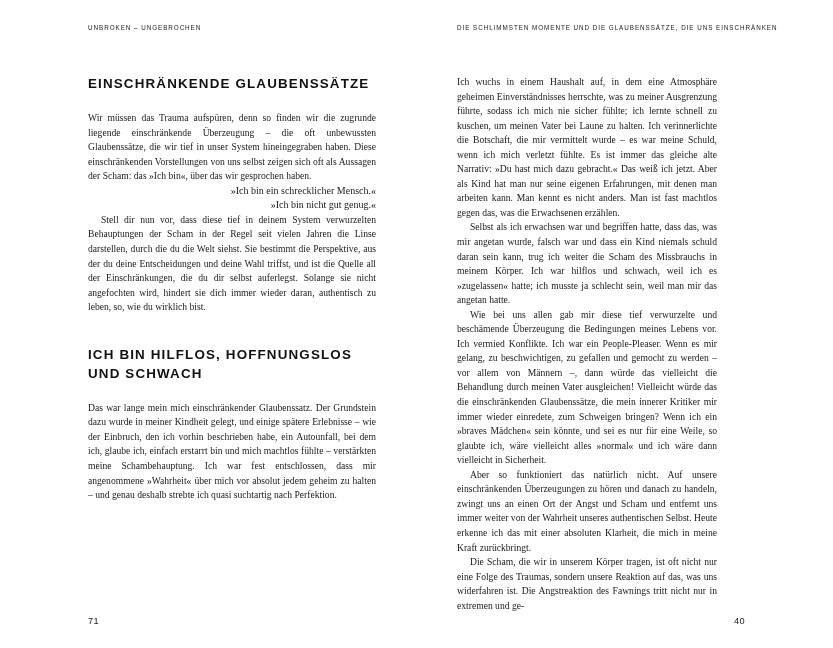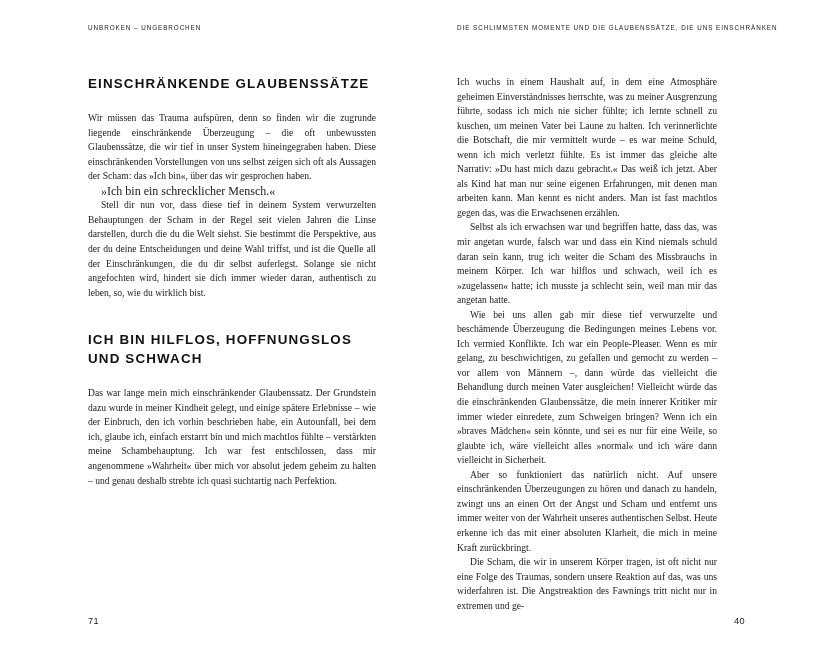--- a/index.html
+++ b/index.html
@@ -77,25 +77,25 @@
     text-align: justify;
     margin: 0;
     hyphens: manual;
     color: #1a1a1a;
   }
   p.body.indent {
     text-indent: 13px;
   }
   p.quote-line {
     font-family: "Liberation Serif", serif;
-    font-size: 12px;
+    font-size: 10px;
     line-height: 14.55px;
     margin: 0;
     text-indent: 13px;
-    text-align: left;
+    text-align: right;
     color: #1a1a1a;
   }
   .quote-block {
     margin: 0;
   }
   .folio {
     position: absolute;
     bottom: 22px;
     font-family: "Liberation Sans", sans-serif;
     font-size: 9.2px;
@@ -112,20 +112,21 @@
 
   <div class="page page-left">
     <div class="running-head running-head-left">UNBROKEN – UNGEBROCHEN</div>
 
     <h1 class="chapter-title">EINSCHRÄNKENDE GLAUBENSSÄTZE</h1>
 
     <p class="body">Wir müssen das Trauma aufspüren, denn so finden wir die zugrunde liegende einschränkende Überzeugung – die oft unbewussten Glaubenssätze, die wir tief in unser System hineingegraben haben. Diese einschränkenden Vorstellungen von uns selbst zeigen sich oft als Aussagen der Scham: das »Ich bin«, über das wir gesprochen haben.</p>
 
     <div class="quote-block">
       <p class="quote-line">»Ich bin ein schrecklicher Mensch.«</p>
+      <p class="quote-line">»Ich bin nicht gut genug.«</p>
     </div>
 
     <p class="body indent">Stell dir nun vor, dass diese tief in deinem System verwurzelten Behauptungen der Scham in der Regel seit vielen Jahren die Linse darstellen, durch die du die Welt siehst. Sie bestimmt die Perspektive, aus der du deine Entscheidungen und deine Wahl triffst, und ist die Quelle all der Einschränkungen, die du dir selbst auferlegst. Solange sie nicht angefochten wird, hindert sie dich immer wieder daran, authentisch zu leben, so, wie du wirklich bist.</p>
 
     <h2 class="section-title">ICH BIN HILFLOS, HOFFNUNGSLOS UND SCHWACH</h2>
 
     <p class="body">Das war lange mein mich einschränkender Glaubenssatz. Der Grundstein dazu wurde in meiner Kindheit gelegt, und einige spätere Erlebnisse – wie der Einbruch, den ich vorhin beschrieben habe, ein Autounfall, bei dem ich, glaube ich, einfach erstarrt bin und mich machtlos fühlte – verstärkten meine Schambehauptung. Ich war fest entschlossen, dass mir angenommene »Wahrheit« über mich vor absolut jedem geheim zu halten – und genau deshalb strebte ich quasi suchtartig nach Perfektion.</p>
 
     <div class="folio folio-left">71</div>
   </div>

